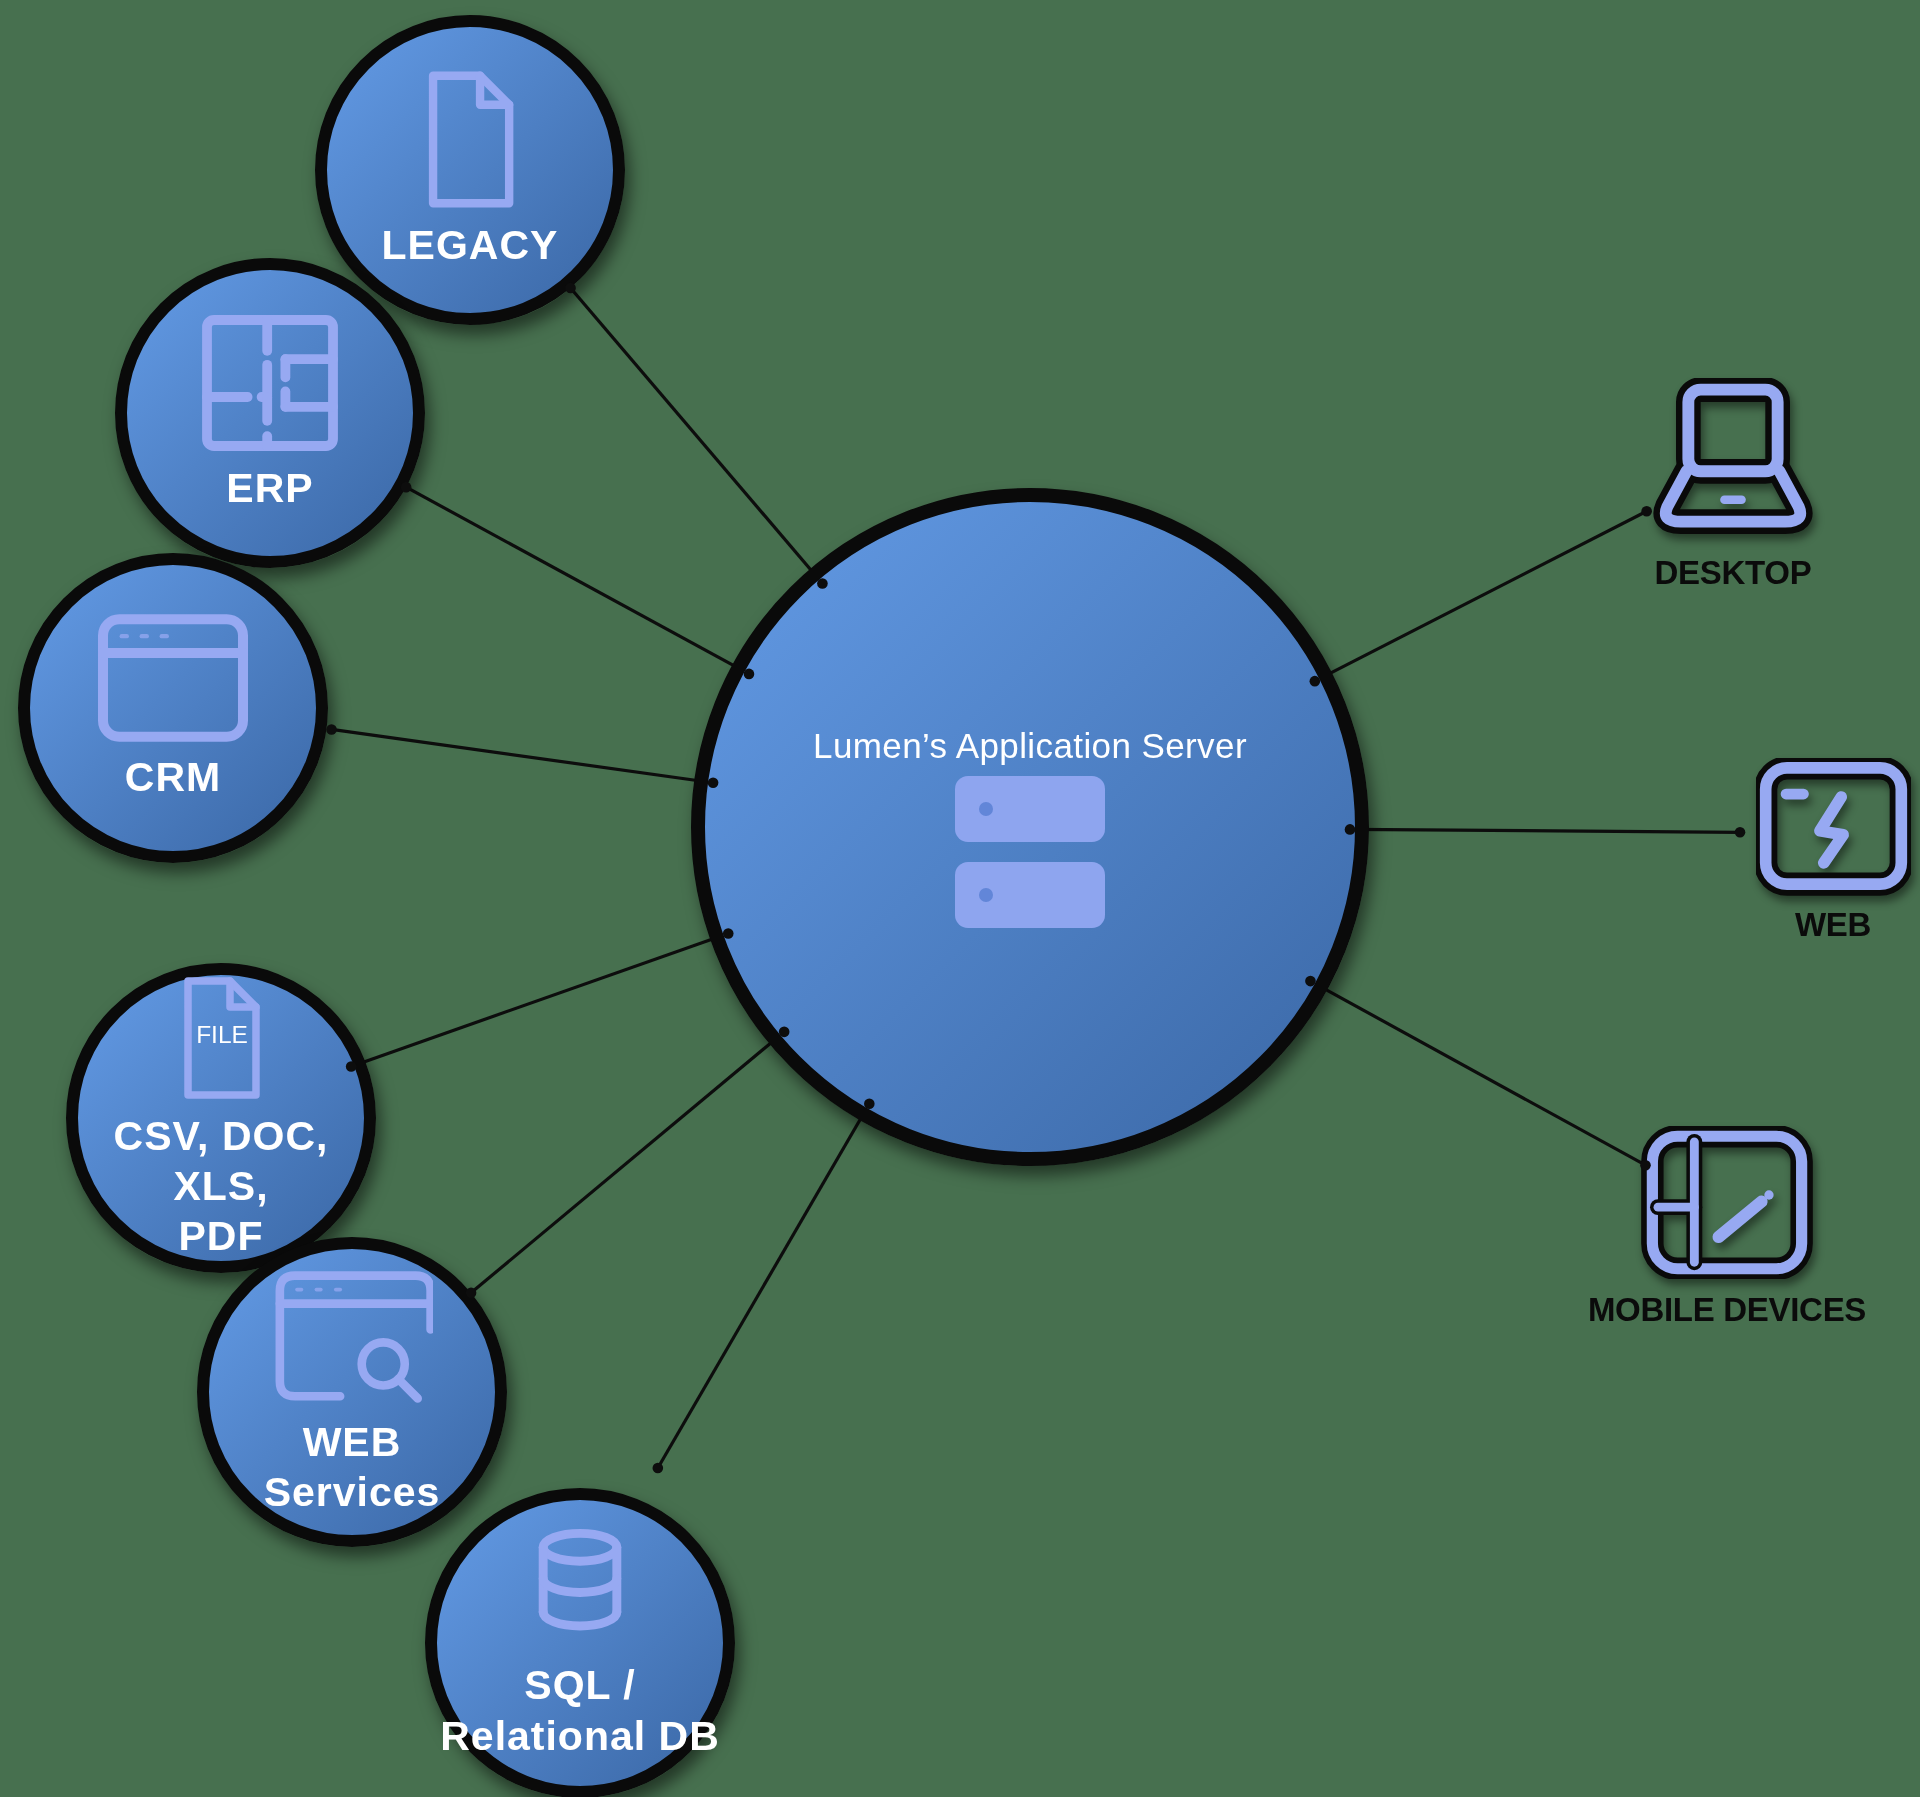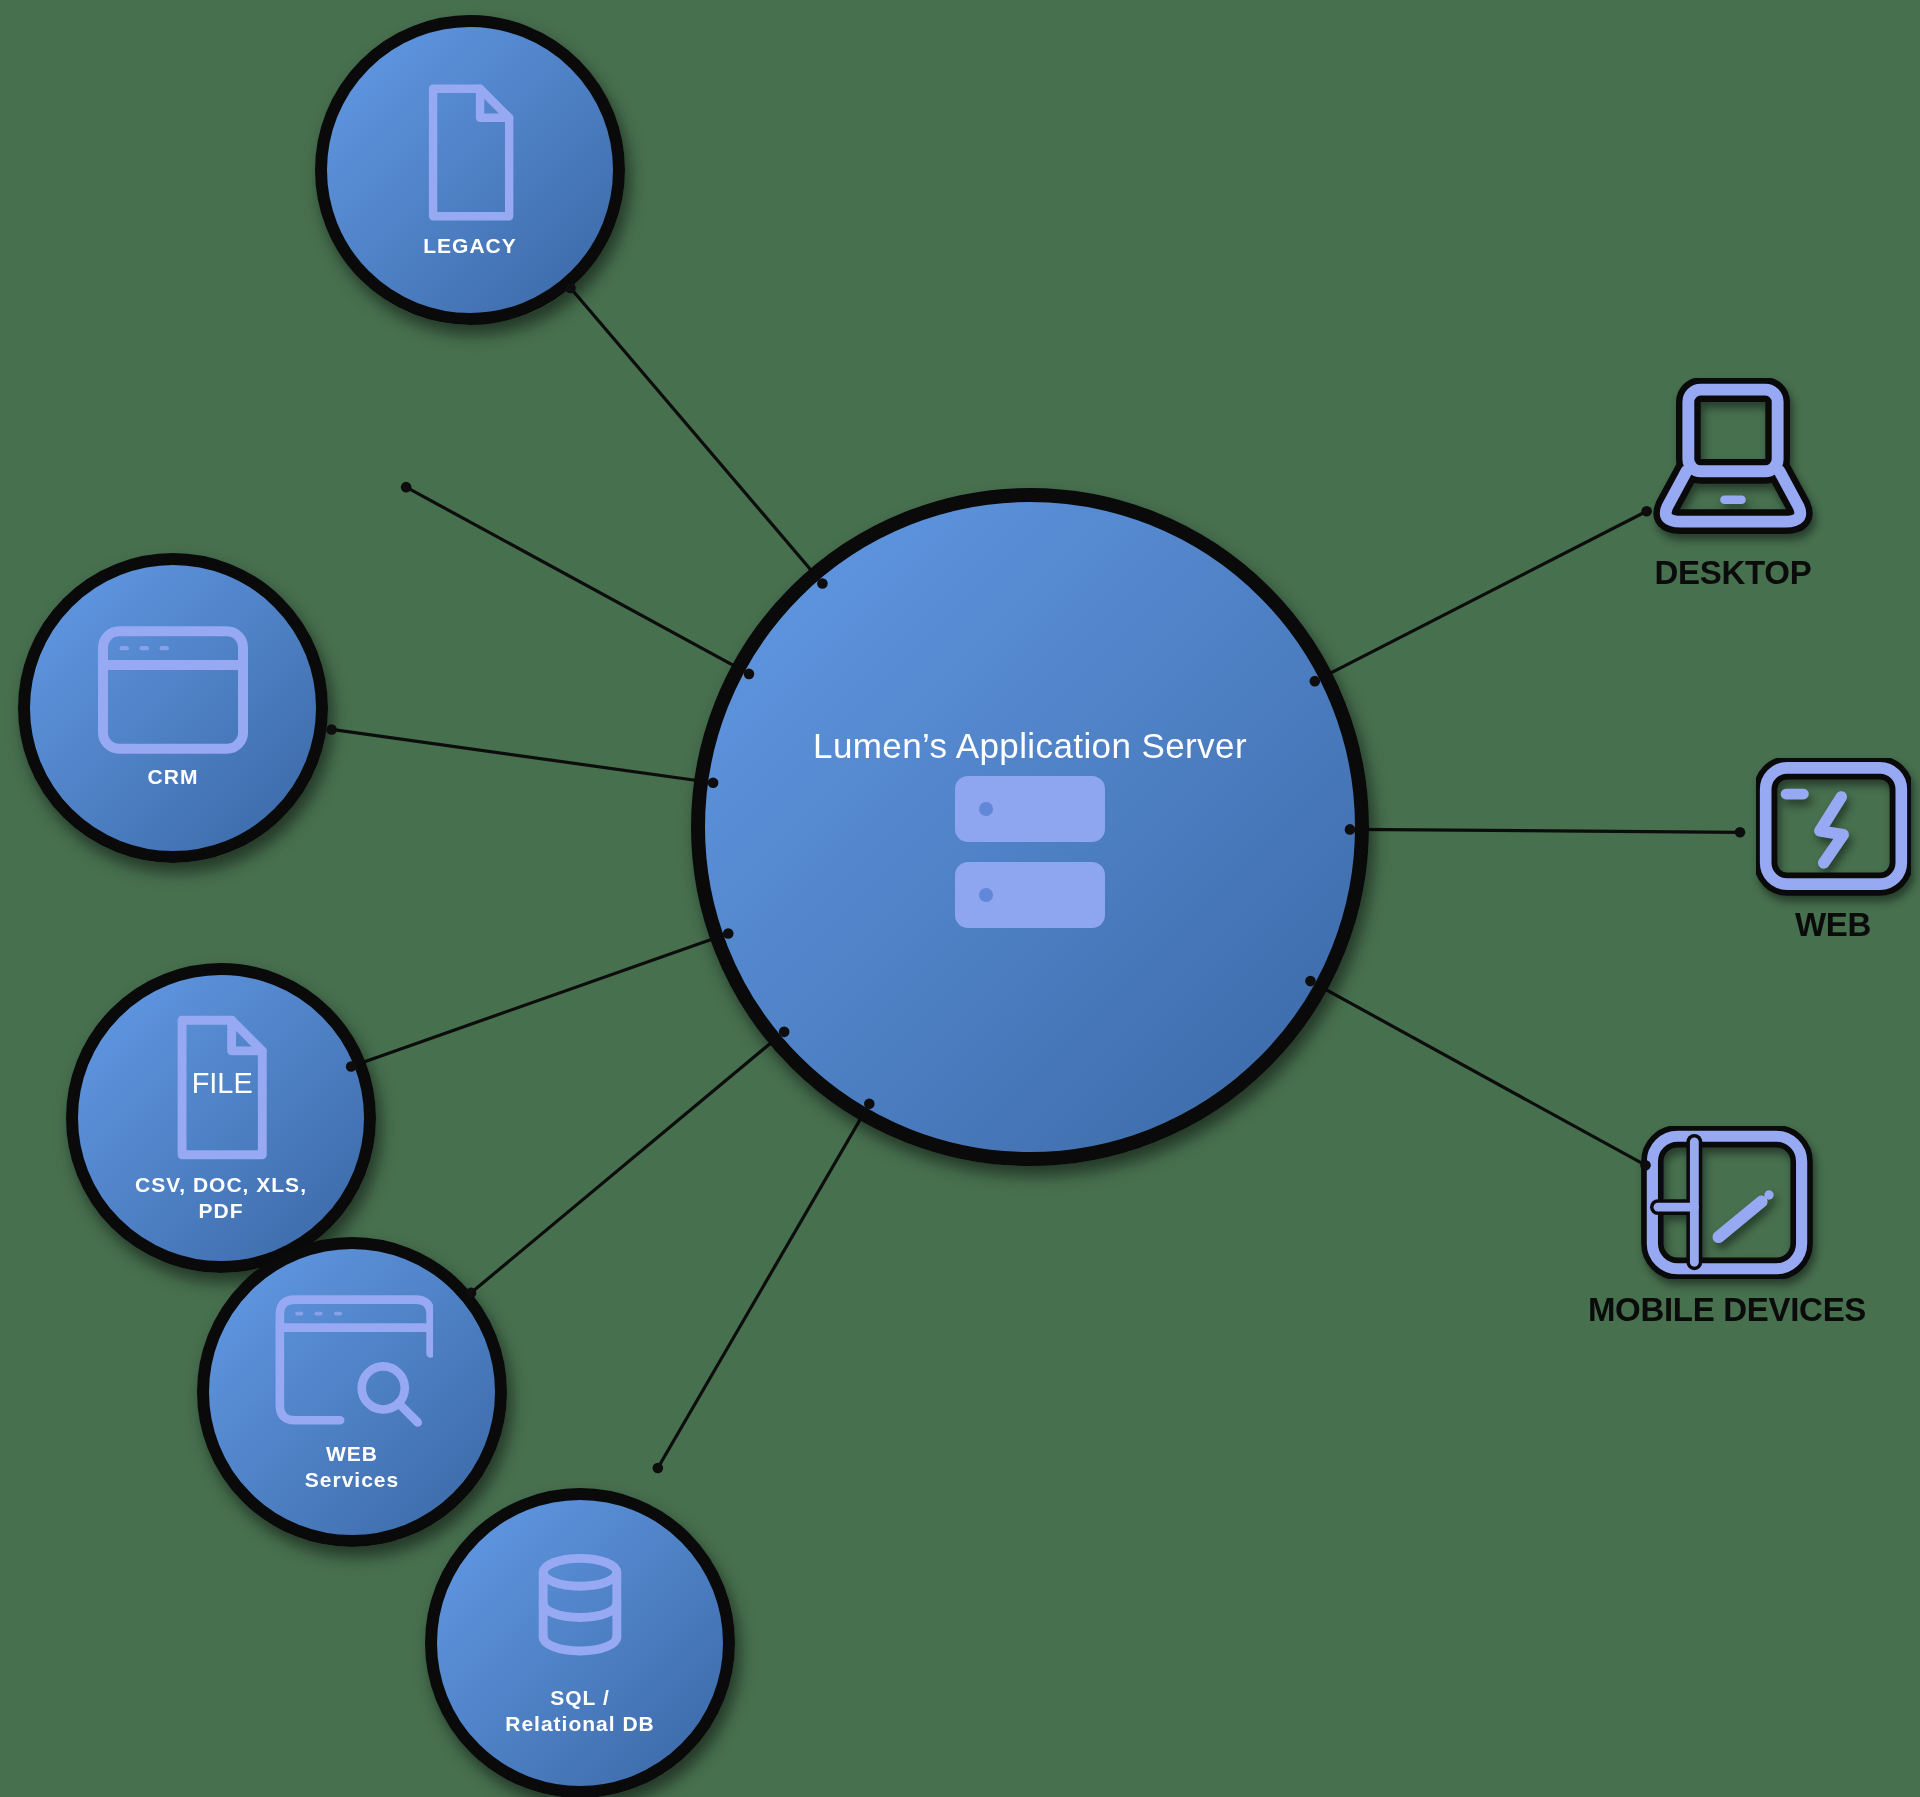--- a/index.html
+++ b/index.html
@@ -18,21 +18,21 @@
     position:absolute;z-index:2;box-sizing:border-box;
     width:310px;height:310px;border-radius:50%;
     border:12px solid #0a0a0a;
     background:linear-gradient(135deg,#639BE6 0%,#3A67A5 100%);
     box-shadow:5px 10px 16px rgba(0,0,0,.5);
     display:flex;flex-direction:column;align-items:center;justify-content:center;
     gap:10px;
   }
   .node .icon{display:block;}
   .node-label{
-    color:#FFFFFF;font-size:21px;font-weight:600;line-height:1.22;
+    color:#FFFFFF;font-size:41px;font-weight:600;line-height:1.22;
     letter-spacing:1px;text-align:center;white-space:pre-line;
   }
 
   #node-legacy{left:315px;top:15px;}
   #node-erp{left:115px;top:258px;}
   #node-crm{left:18px;top:553px;}
   #node-file{left:66px;top:963px;}
   #node-web_services{left:197px;top:1237px;}
   #node-sql{left:425px;top:1488px;}
 
@@ -87,20 +87,36 @@
   </div>
 
   <div class="node" id="node-legacy">
     <svg class="icon stroke-icon" width="112" height="141" viewBox="0 0 100 126" stroke-width="7.5">
       <path d="M17 6 H59 L85 32 V120 H17 Z"></path>
       <path d="M59 6 V32 H85"></path>
     </svg>
     <div class="node-label">LEGACY</div>
   </div>
 
+  <div class="node" id="node-erp">
+    <svg class="icon stroke-icon" width="140" height="140" viewBox="0 0 100 100" stroke-width="7">
+      <rect x="5" y="5" width="90" height="90" rx="5"></rect>
+      <path d="M48 5 V27"></path>
+      <path d="M48 37 V60"></path>
+      <path d="M5 60 H34"></path>
+      <path d="M44 60 H48"></path>
+      <path d="M48 60 V77"></path>
+      <path d="M48 88 V95"></path>
+      <path d="M61 33 H95"></path>
+      <path d="M61 33 V46"></path>
+      <path d="M61 56 V67"></path>
+      <path d="M61 67 H95"></path>
+    </svg>
+    <div class="node-label">ERP</div>
+  </div>
 
   <div class="node" id="node-crm">
     <svg class="icon stroke-icon" width="150" height="128" viewBox="0 0 120 102" stroke-width="8">
       <rect x="4" y="4" width="112" height="94" rx="13"></rect>
       <path d="M4 31 H116"></path>
       <g stroke-width="3.5" opacity=".75">
         <path d="M19 17.5 h4"></path>
           <path d="M35 17.5 h4"></path>
           <path d="M51 17.5 h4"></path>
       </g>

